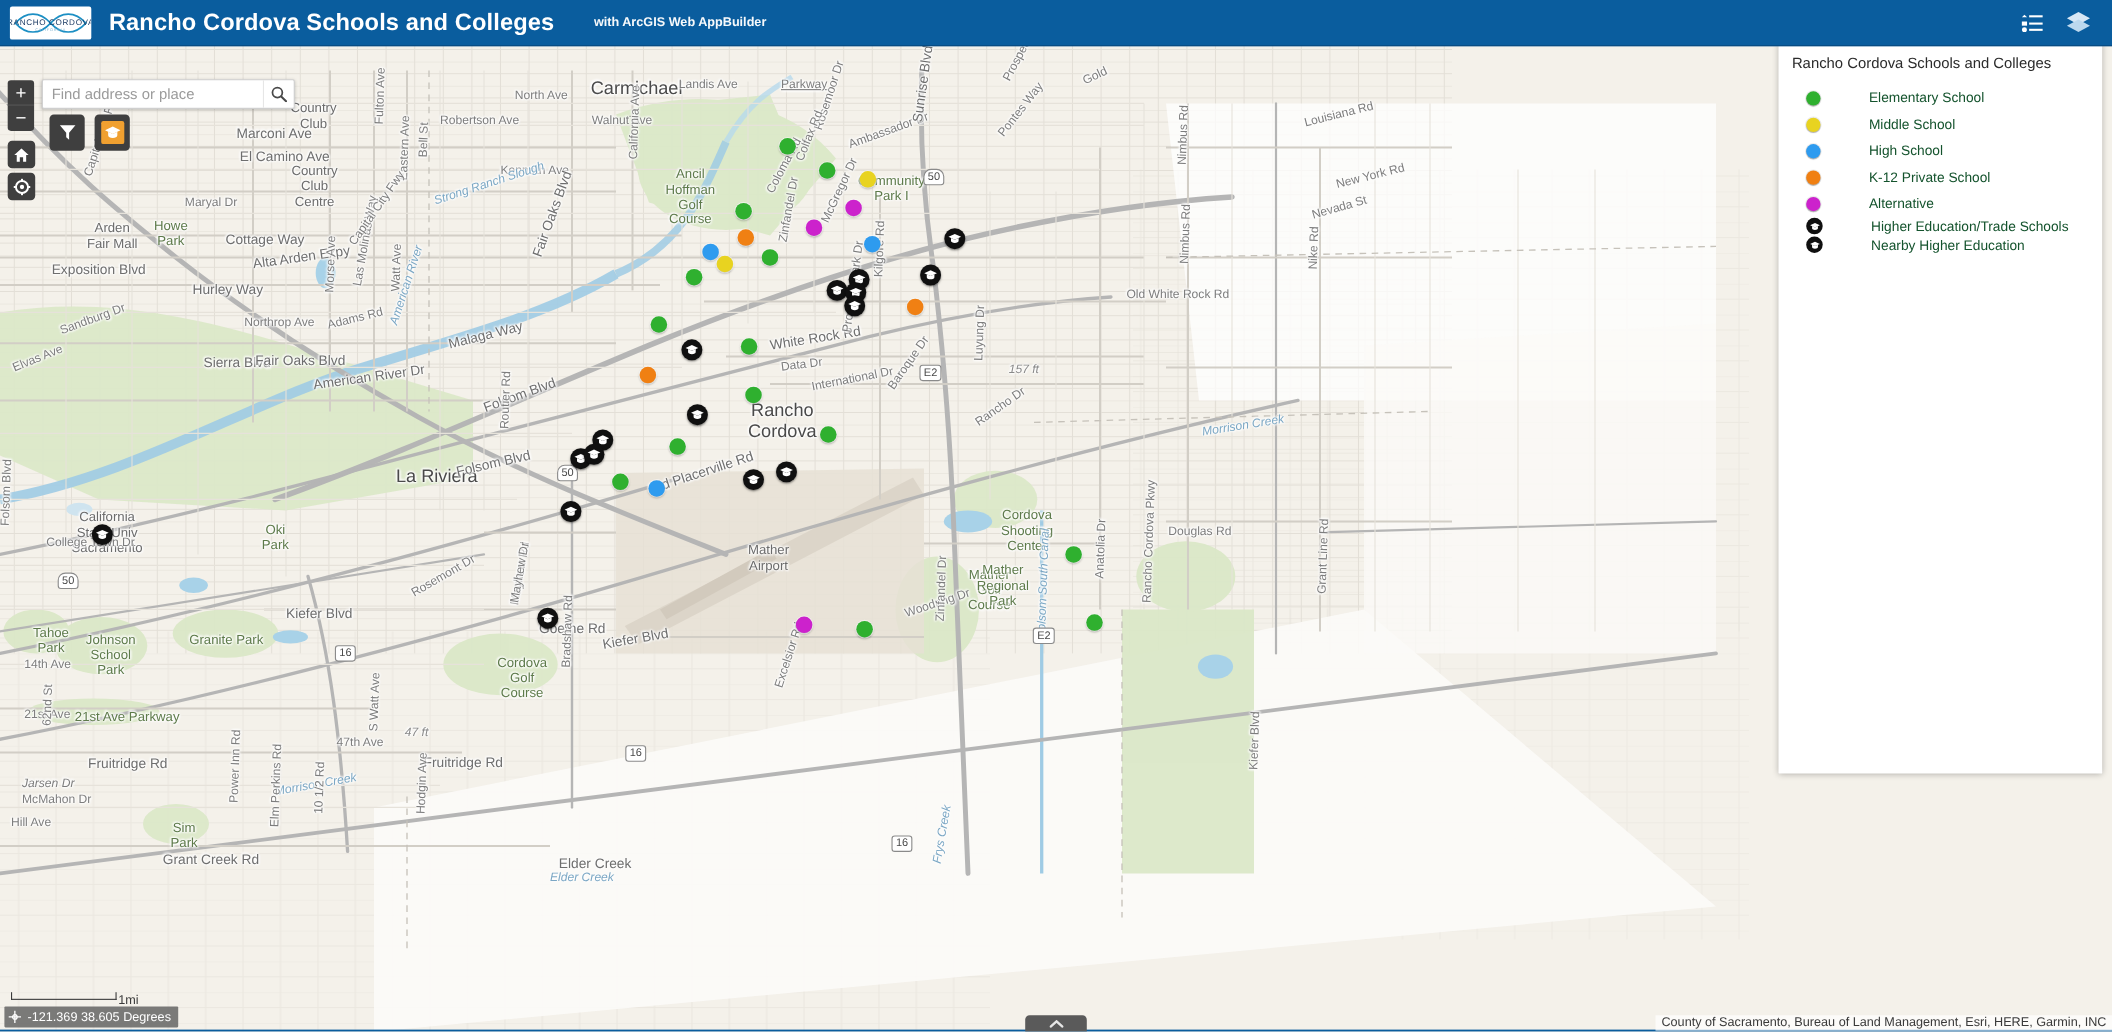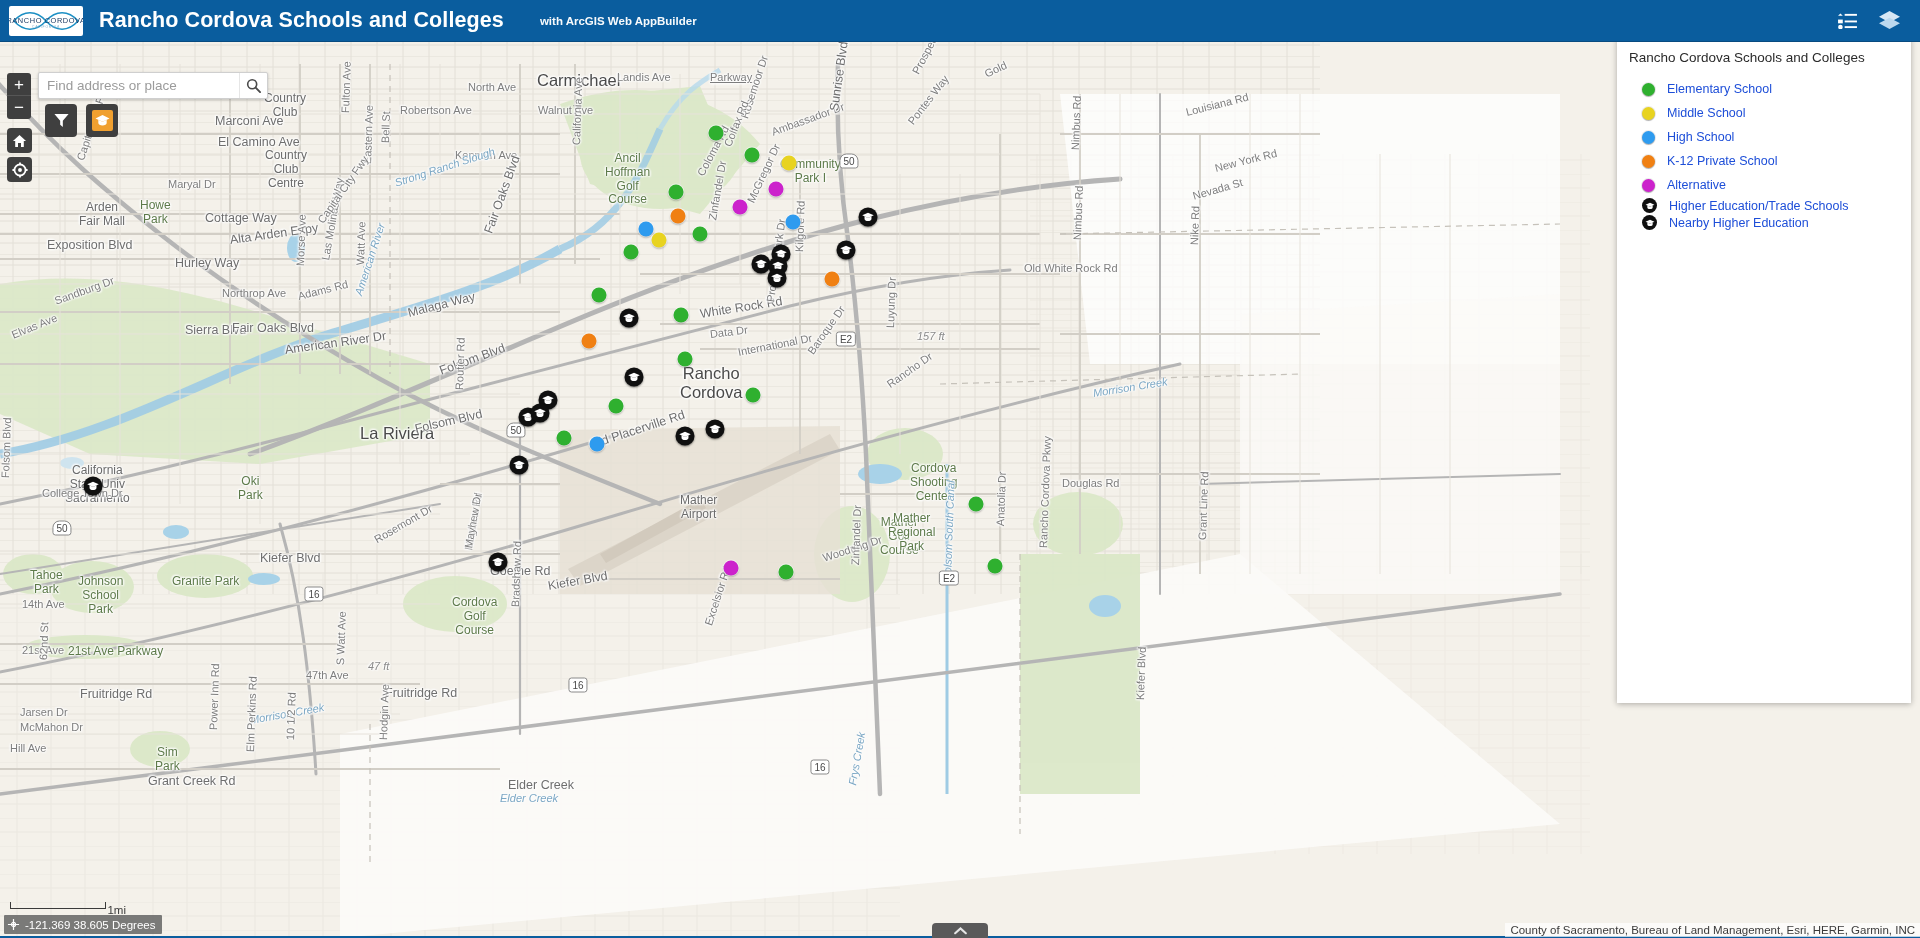--- a/index.html
+++ b/index.html
@@ -146,21 +146,21 @@
   }
   .legend-swatch {
     width: 13px; height: 13px; border-radius: 50%; margin-left: 13px; margin-right: 12px;
     flex: none; box-shadow: 0 0 0 1px rgba(0,0,0,.08), 0 1px 1px rgba(0,0,0,.25);
   }
   .legend-swatch.grad-sw {
     background: #101010; display: flex; align-items: center; justify-content: center;
     width: 15px; height: 15px; box-shadow: none;
   }
   .legend-swatch.grad-sw svg { width: 10px; height: 10px; }
-  .legend-label { font-size: 12.5px; color: #1d4ed8; white-space: nowrap; }
+  .legend-label { font-size: 12.5px; color: #14532d; white-space: nowrap; margin-left: 32px; }
   .legend-row.tight { height: 17px; }
 
   
   #scalebar {
     position: absolute; z-index: 40; left: 10px; bottom: 29px;
     font-size: 11px; color: #3a3a3a; pointer-events: none;
   }
   #scalebar .bar {
     width: 96px; height: 7px; border: 1.6px solid #3a3a3a; border-top: none;
   }
@@ -476,21 +476,21 @@
 Course</div>
         <div class="mlabel sm" style="left: 22px; top: 564px;">14th Ave</div>
         <div class="mlabel sm" style="left: 22px; top: 610px;">21st Ave</div>
         <div class="mlabel park" style="left: 68px; top: 610px;">21st Ave Parkway</div>
         <div class="mlabel sm" style="left: 43px; top: 620px; transform: rotate(-88deg); transform-origin: left center;">62nd St</div>
         <div class="mlabel sm" style="left: 306px; top: 635px;">47th Ave</div>
         <div class="mlabel elev" style="left: 368px; top: 626px;">47 ft</div>
         <div class="mlabel sm" style="left: 340px; top: 625px; transform: rotate(-88deg); transform-origin: left center;">S Watt Ave</div>
         <div class="mlabel rd" style="left: 80px; top: 653px;">Fruitridge Rd</div>
         <div class="mlabel rd" style="left: 385px; top: 652px;">Fruitridge Rd</div>
-        <div class="mlabel sm" style="left: 20px; top: 672px;">Jarsen Dr</div>
+        <div class="mlabel sm" style="left: 20px; top: 672px; font-style: italic;">Jarsen Dr</div>
         <div class="mlabel sm" style="left: 20px; top: 687px;">McMahon Dr</div>
         <div class="mlabel sm" style="left: 10px; top: 708px;">Hill Ave</div>
         <div class="mlabel rd" style="left: 148px; top: 740px;">Grant Creek Rd</div>
         <div class="mlabel rd" style="left: 508px; top: 744px;">Elder Creek</div>
         <div class="mlabel water" style="left: 250px; top: 680px; transform: rotate(-10deg); transform-origin: left center;">Morrison Creek</div>
         <div class="mlabel water" style="left: 500px; top: 758px;">Elder Creek</div>
         <div class="mlabel water" style="left: 852px; top: 745px; transform: rotate(-80deg); transform-origin: left center;">Frys Creek</div>
         <div class="mlabel sm" style="left: 1140px; top: 660px; transform: rotate(-88deg); transform-origin: left center;">Kiefer Blvd</div>
         <div class="mlabel sm" style="left: 468px; top: 508px; transform: rotate(-80deg); transform-origin: left center;">Mayhew Dr</div>
         <div class="mlabel sm" style="left: 250px; top: 712px; transform: rotate(-88deg); transform-origin: left center;">Elm Perkins Rd</div>

